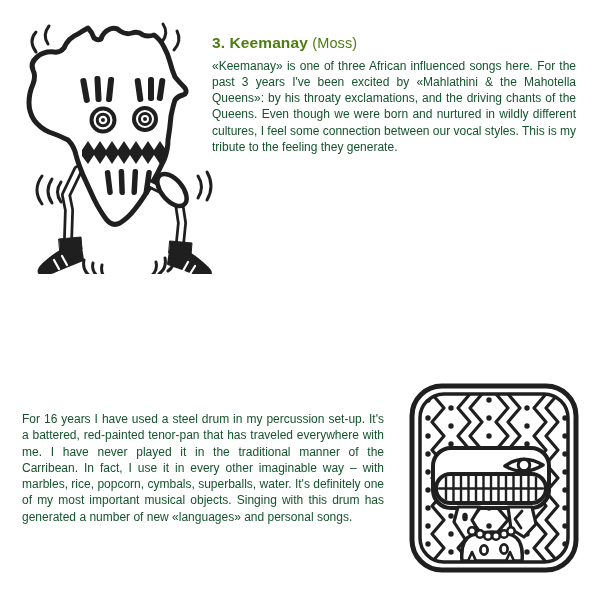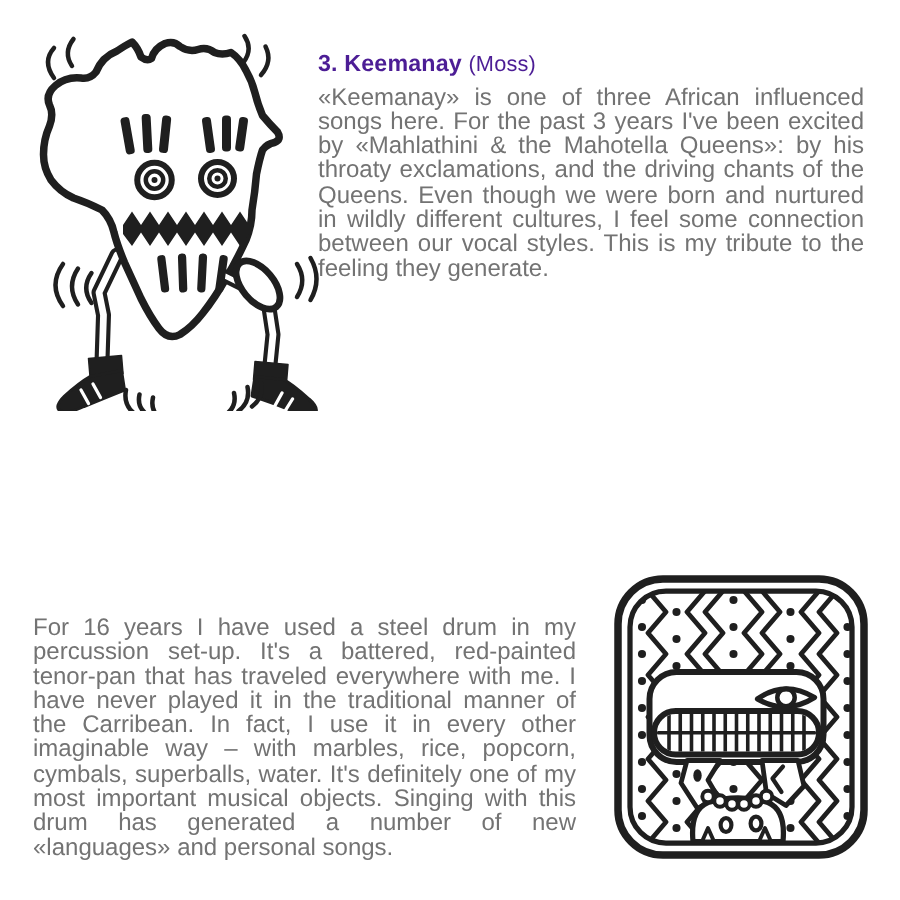--- a/index.html
+++ b/index.html
@@ -1,23 +1,23 @@
 <!DOCTYPE html>
 <html><head>
 <meta charset="utf-8">
 <style>
   html,body{margin:0;padding:0;background:#ffffff;}
   .page{
     position:relative;width:600px;height:600px;background:#ffffff;
     font-family:"Liberation Sans",sans-serif;color:#1f1f1f;overflow:hidden;
   }
   .track{position:absolute;}
-  .track h3{margin:0 0 5px 0;font-size:15.5px;line-height:1.2;font-weight:700;color:#4c1d95;letter-spacing:.1px;}
+  .track h3{margin:0 0 5px 0;font-size:15.5px;line-height:1.2;font-weight:700;color:#4d7c0f;letter-spacing:.1px;}
   .track h3 .credit{font-weight:400;font-size:14.5px;}
-  .track p{margin:0;font-size:16px;line-height:16.3px;text-align:justify;color:#737373;}
+  .track p{margin:0;font-size:12px;line-height:16.3px;text-align:justify;color:#14532d;}
   .t3{left:212px;top:34px;width:364px;}
   .t4{left:22px;top:411px;width:362px;}
   .illo{position:absolute;}
   .illo-africa{left:2px;top:8px;width:216px;height:266px;}
   .illo-tile{left:408px;top:382px;width:172px;height:192px;}
   svg{display:block;}
 </style>
 </head>
 <body>
 

